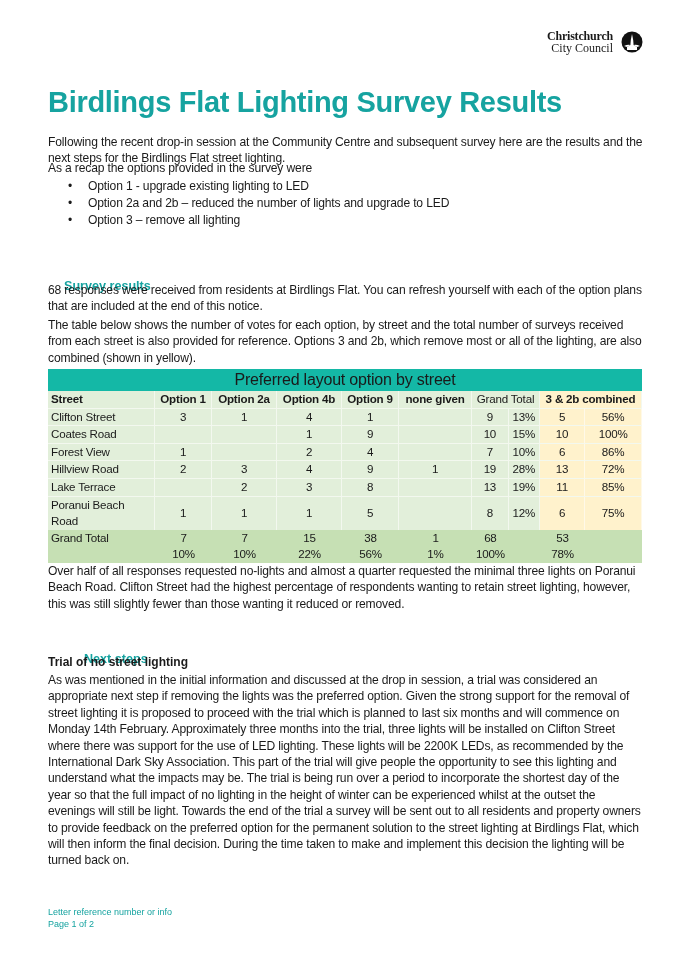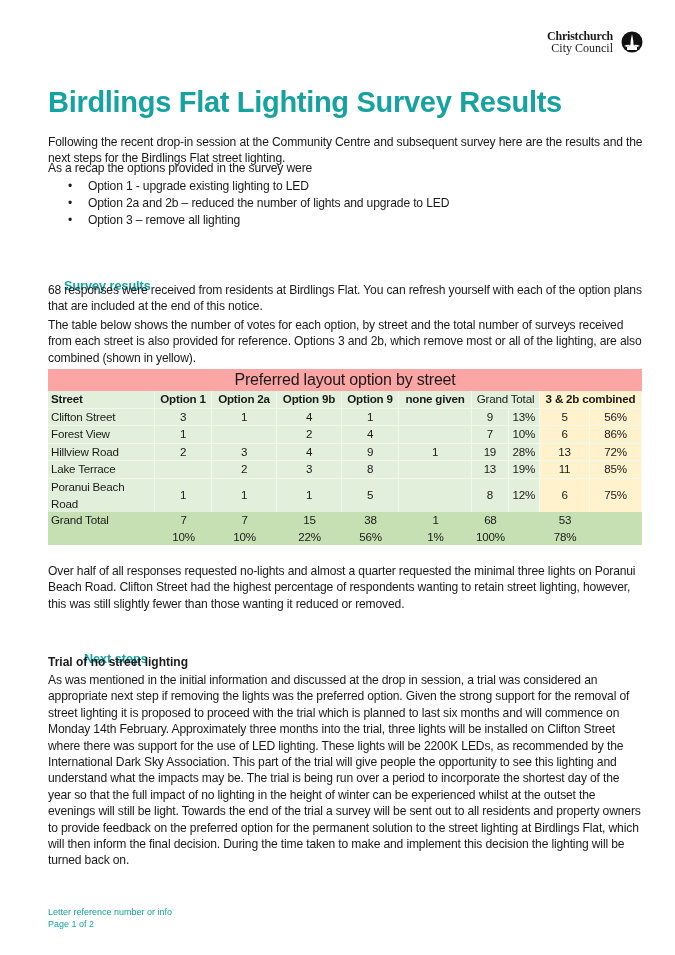--- a/index.html
+++ b/index.html
@@ -14,21 +14,21 @@
        color:#16a3a0; letter-spacing:-0.3px; }
   .p { position:absolute; left:48px; width:595px; font-size:12.1px; line-height:16.4px; margin:0; letter-spacing:-0.15px; }
   ul.bullets { position:absolute; left:68px; top:178px; margin:0; padding:0; list-style:none; font-size:12.1px; letter-spacing:-0.15px; }
   ul.bullets li { height:17px; line-height:17px; display:flex; }
   ul.bullets li .dot { width:20px; }
   .h2 { position:absolute; left:48px; font-size:12.6px; font-weight:bold; color:#16a3a0; margin:16px; }
   .h3 { position:absolute; left:48px; font-size:12px; font-weight:bold; color:#1a1a1a; margin:0; }
   table.survey { position:absolute; left:48px; top:369px; width:594px; border-collapse:separate; border-spacing:0;
                  font-family:"Liberation Sans", sans-serif; font-size:11.6px; letter-spacing:-0.2px; }
   table.survey td, table.survey th { padding:0 3px; height:16.6px; line-height:16.6px; }
-  .t-title { background:#fca5a5; text-align:center; font-size:16px; font-weight:normal; height:22px !important; line-height:22px !important; }
+  .t-title { background:#14b8a6; text-align:center; font-size:16px; font-weight:normal; height:22px !important; line-height:22px !important; }
   .hdr th { background:#e2efda; font-weight:bold; text-align:center; white-space:nowrap; border-right:1px solid #f3f8ef; }
   .hdr th.street { text-align:left; }
   .hdr th.gt { font-weight:normal; }
   .hdr th.comb { background:#fff2cc; }
   .row td { background:#e2efda; text-align:center; border-right:1px solid #f3f8ef; border-top:1px solid #f3f8ef; }
   .row td.street { text-align:left; }
   .row td.comb { background:#fff2cc; border-right:1px solid #fff9e8; }
   .tot td { background:#c6e0b4; text-align:center; }
   .tot td.street { text-align:left; }
   .footer { position:absolute; left:48px; top:906px; font-size:9px; color:#16a3a0; line-height:12px; }
@@ -75,38 +75,50 @@
 
 <table class="survey">
   <tbody>
       <tr>
     <td class="t-title" colspan="10">Preferred layout option by street</td>
   </tr>
   <tr class="hdr">
     <th class="street" style="width:100px">Street</th>
     <th style="width:50px">Option 1</th>
     <th style="width:58px">Option 2a</th>
-    <th style="width:58px">Option 9b</th>
+    <th style="width:58px">Option 4b</th>
     <th style="width:50px">Option 9</th>
     <th style="width:66px">none given</th>
     <th class="gt" colspan="2">Grand Total</th>
     <th class="comb" colspan="2">3 &amp; 2b combined</th>
   </tr>
 
   <tr class="row">
     <td class="street">Clifton Street</td>
     <td>3</td>
     <td>1</td>
     <td>4</td>
     <td>1</td>
     <td></td>
     <td>9</td>
     <td>13%</td>
     <td class="comb">5</td>
     <td class="comb">56%</td>
+  </tr>
+  <tr class="row">
+    <td class="street">Coates Road</td>
+    <td></td>
+    <td></td>
+    <td>1</td>
+    <td>9</td>
+    <td></td>
+    <td>10</td>
+    <td>15%</td>
+    <td class="comb">10</td>
+    <td class="comb">100%</td>
   </tr>
   <tr class="row">
     <td class="street">Forest View</td>
     <td>1</td>
     <td></td>
     <td>2</td>
     <td>4</td>
     <td></td>
     <td>7</td>
     <td>10%</td>

